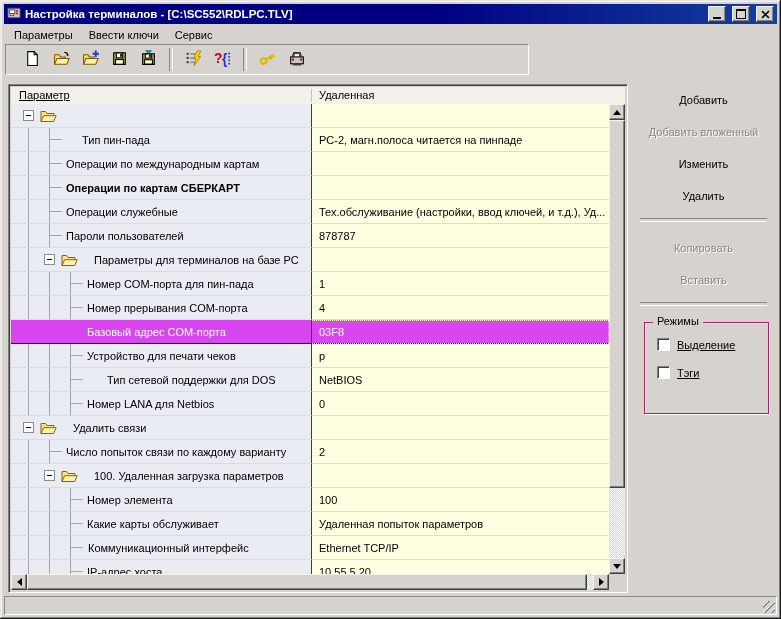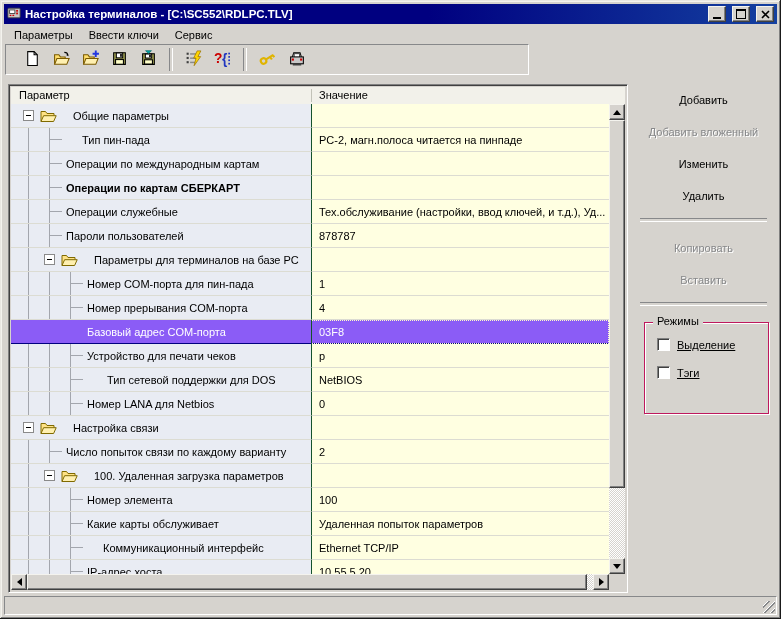--- a/index.html
+++ b/index.html
@@ -29,29 +29,29 @@
     border:1px solid;border-color:#87888a #fff #fff #87888a;
     display:flex;align-items:center;padding-left:12px;box-sizing:border-box;}
   .tool-btn{width:29px;height:26px;display:flex;align-items:center;justify-content:center;}
   .tool-sep{width:2px;height:23px;border-left:1px solid #87888a;border-right:1px solid #fff;margin:0 6px;}
   
   .table-frame{position:absolute;left:8px;top:84px;width:618px;height:507px;
     background:#d6d3ce;border:1px solid;border-color:#808080 #fff #fff #808080;
     box-shadow:inset 1px 1px 0 #404040, inset -1px -1px 0 #d6d3ce;}
   .grid-header{position:absolute;left:2px;top:2px;right:2px;height:17px;background:#f2f1ea;
     border-bottom:1px solid #c2c2b8;}
-  .grid-header .h1{position:absolute;left:8px;top:2px;}
+  .grid-header .h1{position:absolute;left:8px;top:2px;text-decoration:underline;}
   .grid-header .h2{position:absolute;left:308px;top:2px;}
   .grid-header .hdiv{position:absolute;left:300px;top:2px;bottom:2px;width:1px;background:#c2c2b8;}
   .rows{position:absolute;left:2px;top:19px;right:18px;bottom:18px;overflow:hidden;background:#fff;}
   .row{display:flex;height:24px;box-sizing:border-box;position:relative;}
   .cell{box-sizing:border-box;display:flex;align-items:center;border-bottom:1px solid #dcdcd2;}
   .cell.param{width:300px;background:#e9ecf3;position:relative;overflow:hidden;}
   .cell.value{flex:1;background:#ffffe1;border-left:1px solid #14532d;padding-left:7px;overflow:hidden;white-space:nowrap;}
-  .row.selected .cell.param,.row.selected .cell.value{background:#8b5cf6;color:#fff;border-bottom-color:#000080;}
+  .row.selected .cell.param,.row.selected .cell.value{background:#d946ef;color:#fff;border-bottom-color:#000080;}
   .row.selected{outline:1px dotted #ffffc8;outline-offset:-1px;}
   .vl{position:absolute;top:0;bottom:0;width:1px;background:#a3a6ad;}
   .tick{position:absolute;top:11px;height:1px;width:13px;background:#a3a6ad;}
   .p-label{position:absolute;top:0;bottom:0;display:flex;align-items:center;white-space:nowrap;}
   .expander{position:absolute;top:6px;width:11px;height:11px;background:#fff;border:1px solid #8a8a8a;box-sizing:border-box;}
   .expander::before{content:"";position:absolute;left:2px;right:2px;top:4px;height:1px;background:#000;}
   .folder-ico{position:absolute;top:5px;}
   
   .vscroll{position:absolute;right:2px;top:19px;width:16px;bottom:18px;
     background-color:#d6d3ce;
@@ -211,31 +211,30 @@
             <rect x="11.4" y="8" width="2" height="2" fill="#cc0000"></rect>
             <rect x="4.5" y="13" width="8" height="1.6" fill="#404040"></rect>
           </svg></span>
       </span>
     </div>
 
   <div class="table-frame">
     <div class="grid-header">
       <span class="h1">Параметр</span>
       <span class="hdiv"></span>
-      <span class="h2">Значение</span>
+      <span class="h2">Удаленная</span>
     </div>
     <div class="rows">
         <div class="row">
           <div class="cell param">
             <span class="expander" style="left: 12px;"></span>
             <span class="folder-ico" style="left: 29px;"><svg width="17" height="14" viewBox="0 0 17 14">
                 <path d="M1 12.5 V2.5 h4.5 l1.5 2 h7 v2.2" fill="#ffe285" stroke="#806a00"></path>
                 <path d="M1 12.5 l2.6-5.8 h12.6 l-2.6 5.8z" fill="#fff0b0" stroke="#806a00"></path>
               </svg></span>
-            <span class="p-label" style="left: 62px;">Общие параметры</span>
           </div>
           <div class="cell value"></div>
         </div>
         <div class="row">
           <div class="cell param">
             <span class="vl" style="left: 17px;"></span>
             <span class="vl" style="left: 38px;"></span>
             <span class="tick" style="left: 38px;"></span>
             <span class="p-label" style="left: 55px; margin-left: 16px;">Тип пин-пада</span>
           </div>
@@ -345,21 +344,21 @@
           </div>
           <div class="cell value">0</div>
         </div>
         <div class="row">
           <div class="cell param">
             <span class="expander" style="left: 12px;"></span>
             <span class="folder-ico" style="left: 29px;"><svg width="17" height="14" viewBox="0 0 17 14">
                 <path d="M1 12.5 V2.5 h4.5 l1.5 2 h7 v2.2" fill="#ffe285" stroke="#806a00"></path>
                 <path d="M1 12.5 l2.6-5.8 h12.6 l-2.6 5.8z" fill="#fff0b0" stroke="#806a00"></path>
               </svg></span>
-            <span class="p-label" style="left: 62px;">Настройка связи</span>
+            <span class="p-label" style="left: 62px;">Удалить связи</span>
           </div>
           <div class="cell value"></div>
         </div>
         <div class="row">
           <div class="cell param">
             <span class="vl" style="left: 17px;"></span>
             <span class="vl" style="left: 38px;"></span>
             <span class="tick" style="left: 38px;"></span>
             <span class="p-label" style="left: 55px;">Число попыток связи по каждому варианту</span>
           </div>
@@ -396,21 +395,21 @@
             <span class="p-label" style="left: 76px;">Какие карты обслуживает</span>
           </div>
           <div class="cell value">Удаленная попыток параметров</div>
         </div>
         <div class="row">
           <div class="cell param">
             <span class="vl" style="left: 17px;"></span>
             <span class="vl" style="left: 38px;"></span>
             <span class="vl" style="left: 59px;"></span>
             <span class="tick" style="left: 59px;"></span>
-            <span class="p-label" style="left: 92px; text-align: center;">Коммуникационный интерфейс</span>
+            <span class="p-label" style="left: 77px; text-align: center;">Коммуникационный интерфейс</span>
           </div>
           <div class="cell value">Ethernet TCP/IP</div>
         </div>
         <div class="row">
           <div class="cell param">
             <span class="vl" style="left: 17px;"></span>
             <span class="vl" style="left: 38px;"></span>
             <span class="vl" style="left: 59px;"></span>
             <span class="tick" style="left: 59px;"></span>
             <span class="p-label" style="left: 76px;">IP-адрес хоста</span>

